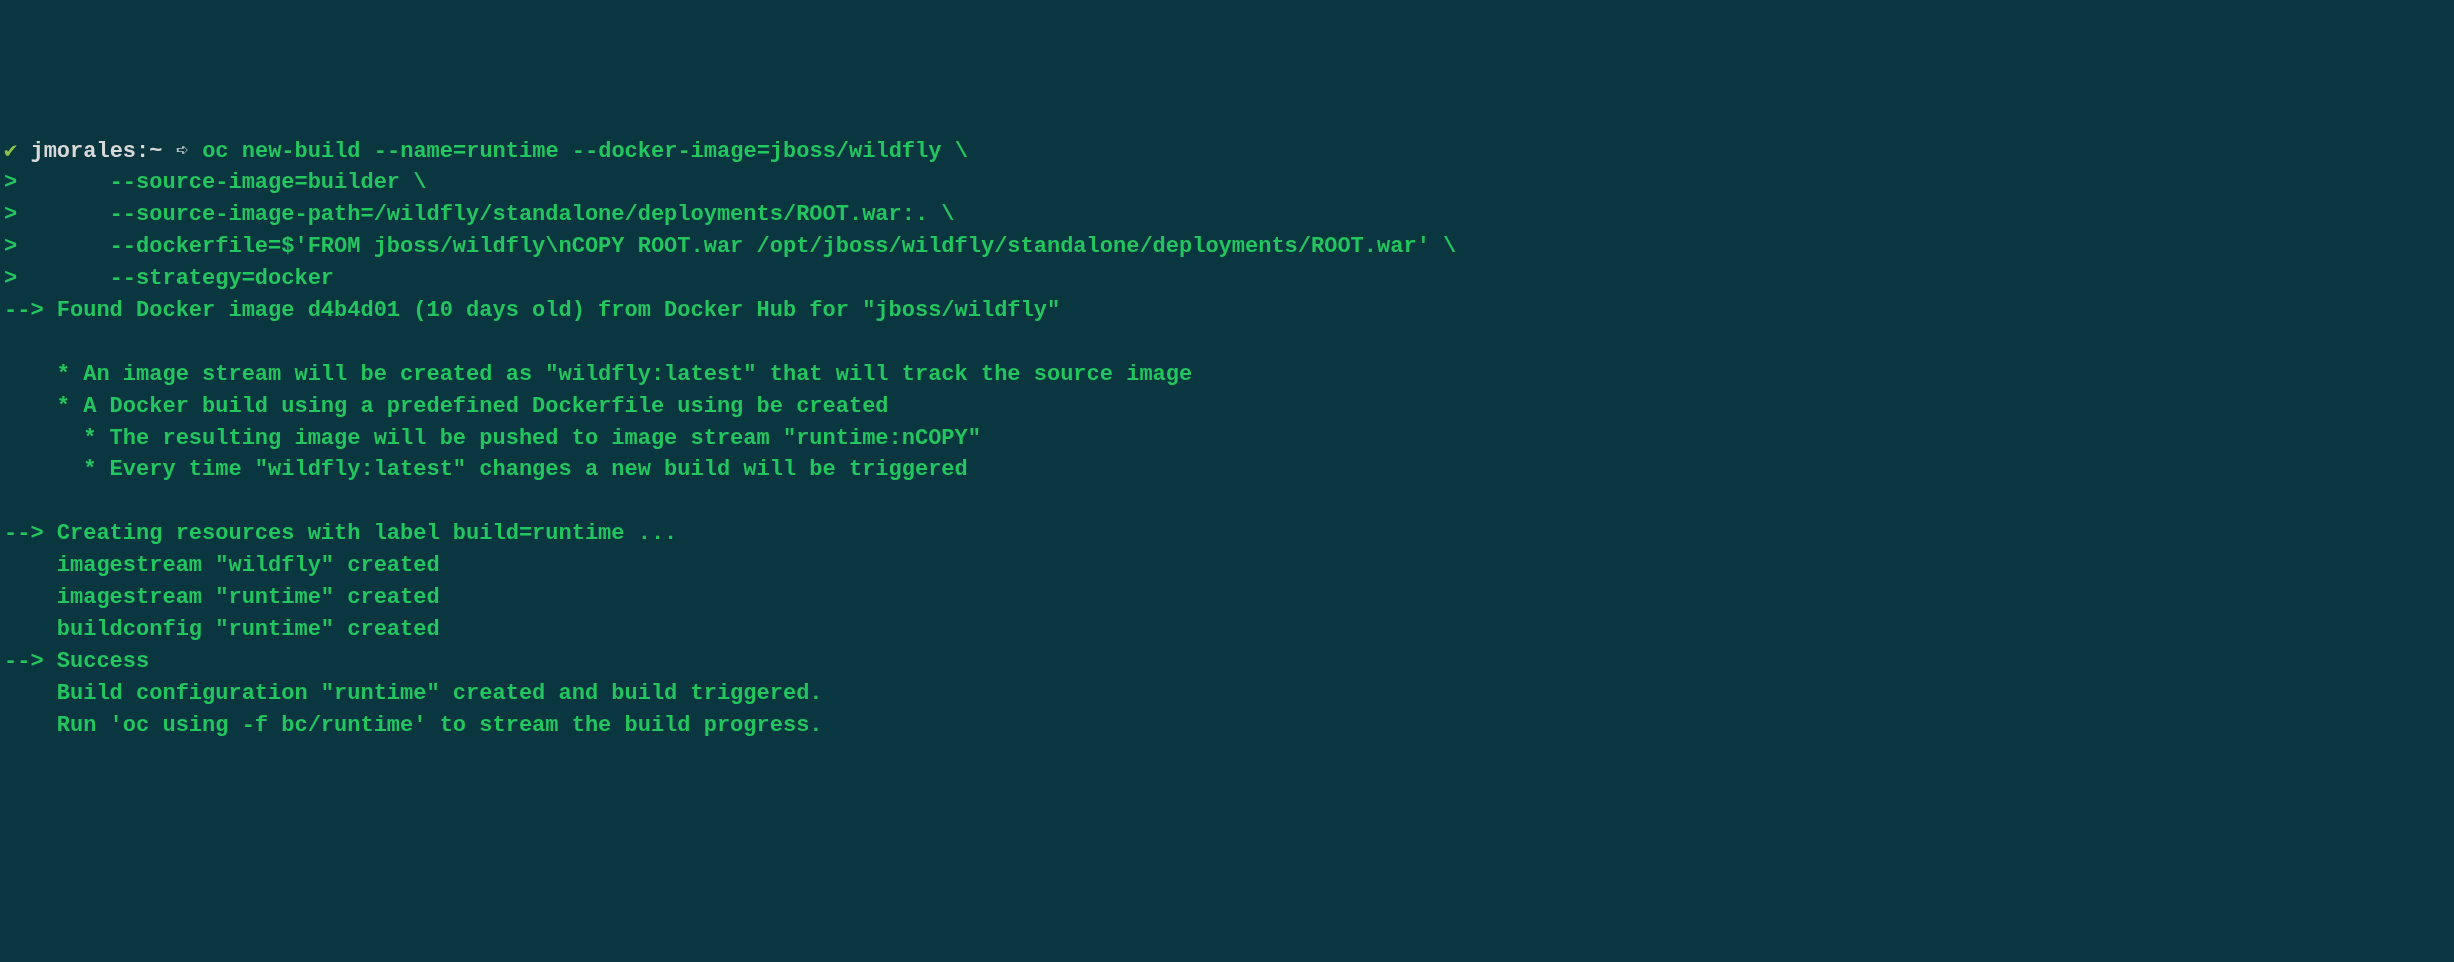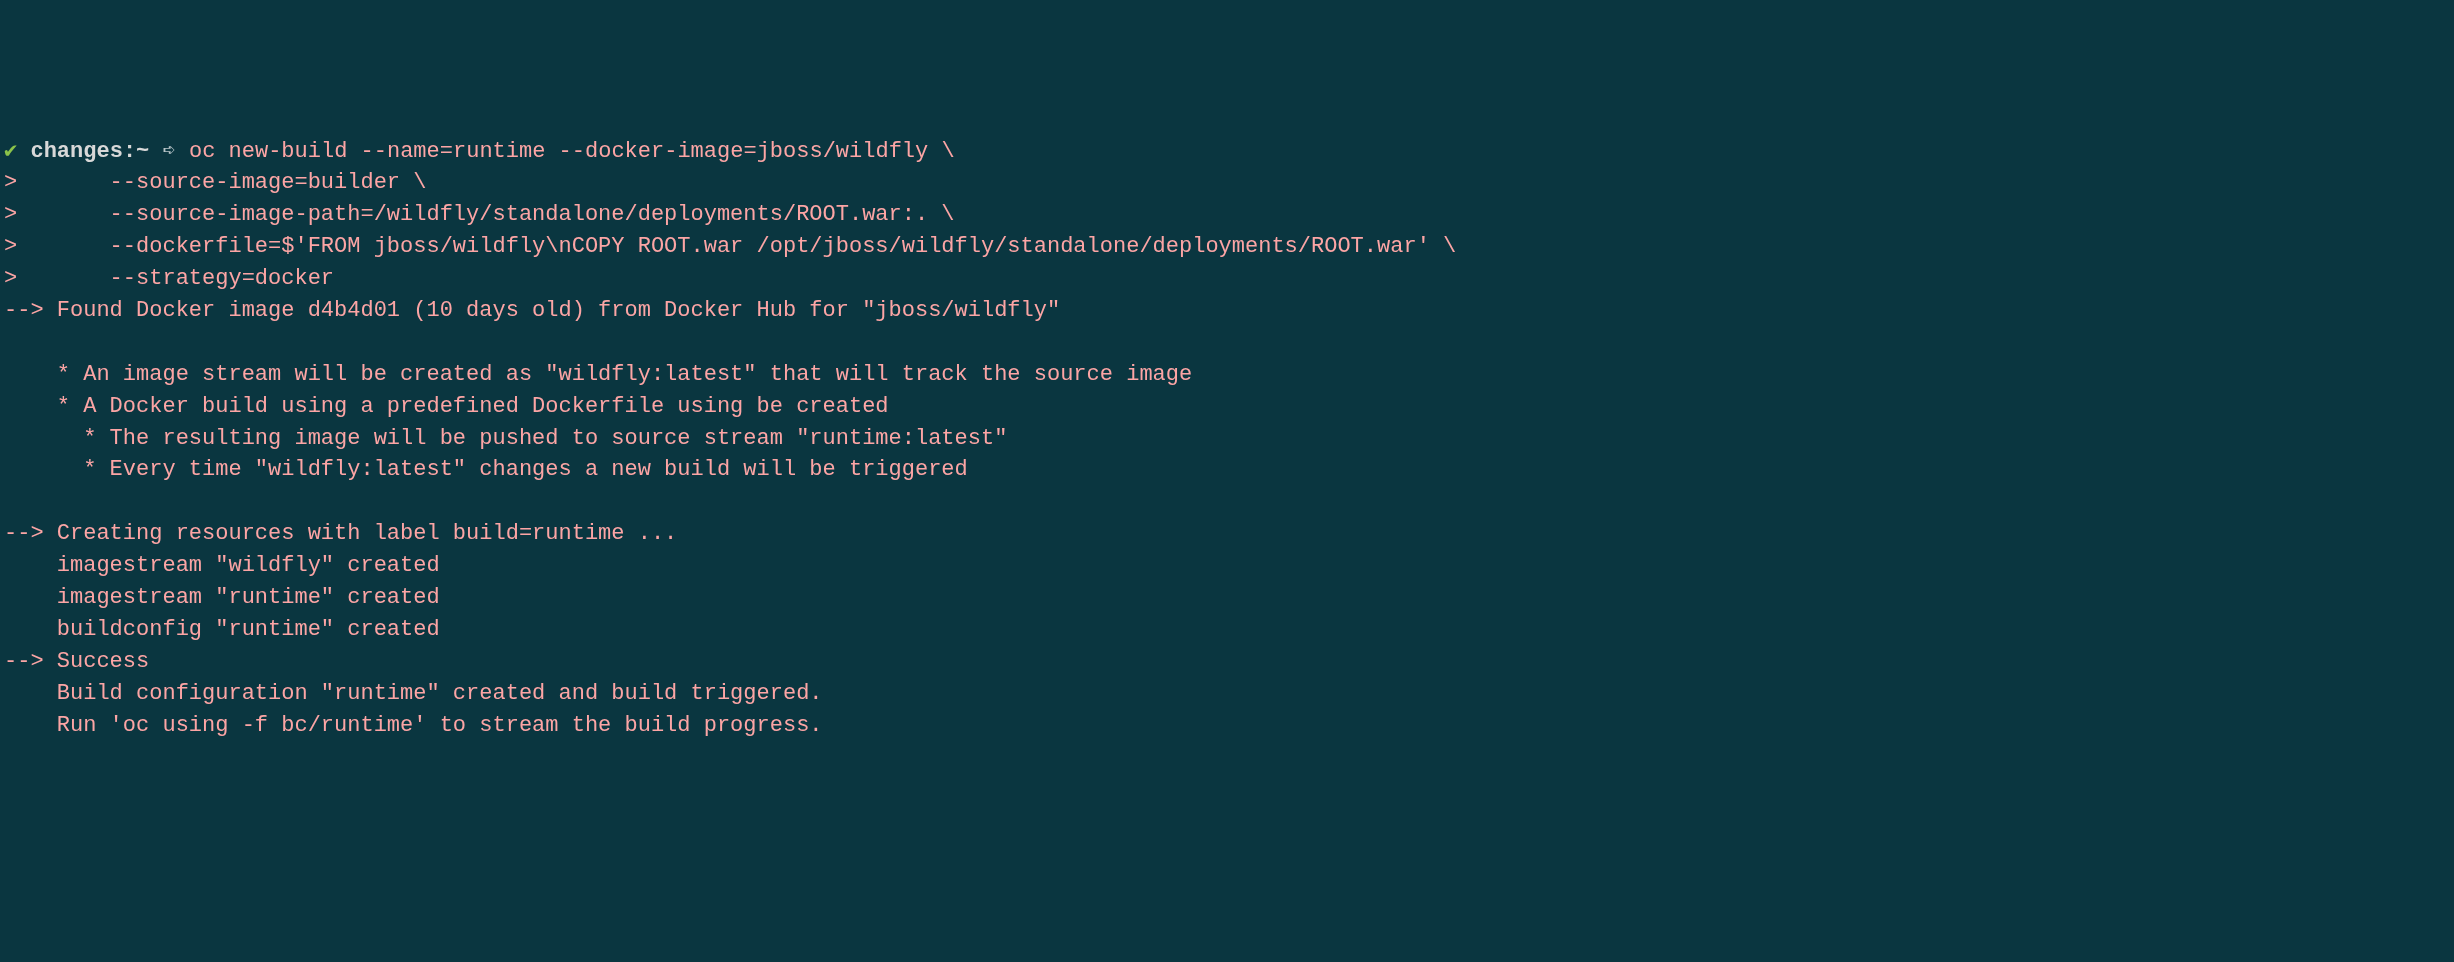--- a/index.html
+++ b/index.html
@@ -22,38 +22,39 @@
       color: #8bc34a;
     }
     .prompt-user {
       color: #d8d8d8;
       font-weight: bold;
     }
     .prompt-arrow {
       color: #b8c5c8;
     }
     .output-line {
-      color: #fca5a5;
+      color: #22c55e;
+      font-weight: bold;
     }
   </style>
 </head>
 <body>
 
 
 
-<div><span><span class="prompt-check">✔</span> <span class="prompt-user"><span>changes</span><span>:</span><span>~</span></span> <span class="prompt-arrow">➪</span> <span class="output-line">oc new-build --name=runtime --docker-image=jboss/wildfly \</span></span>
+<div><span><span class="prompt-check">✔</span> <span class="prompt-user"><span>jmorales</span><span>:</span><span>~</span></span> <span class="prompt-arrow">➪</span> <span class="output-line">oc new-build --name=runtime --docker-image=jboss/wildfly \</span></span>
 <span class="output-line">&gt;       --source-image=builder \</span>
 <span class="output-line">&gt;       --source-image-path=/wildfly/standalone/deployments/ROOT.war:. \</span>
 <span class="output-line">&gt;       --dockerfile=$'FROM jboss/wildfly\nCOPY ROOT.war /opt/jboss/wildfly/standalone/deployments/ROOT.war' \</span>
 <span class="output-line">&gt;       --strategy=docker</span>
 <span class="output-line">--&gt; Found Docker image d4b4d01 (10 days old) from Docker Hub for "jboss/wildfly"</span>
 <span class="output-line"></span>
 <span class="output-line">    * An image stream will be created as "wildfly:latest" that will track the source image</span>
 <span class="output-line">    * A Docker build using a predefined Dockerfile using be created</span>
-<span class="output-line">      * The resulting image will be pushed to source stream "runtime:latest"</span>
+<span class="output-line">      * The resulting image will be pushed to image stream "runtime:nCOPY"</span>
 <span class="output-line">      * Every time "wildfly:latest" changes a new build will be triggered</span>
 <span class="output-line"></span>
 <span class="output-line">--&gt; Creating resources with label build=runtime ...</span>
 <span class="output-line">    imagestream "wildfly" created</span>
 <span class="output-line">    imagestream "runtime" created</span>
 <span class="output-line">    buildconfig "runtime" created</span>
 <span class="output-line">--&gt; Success</span>
 <span class="output-line">    Build configuration "runtime" created and build triggered.</span>
 <span class="output-line">    Run 'oc using -f bc/runtime' to stream the build progress.</span></div>
 

